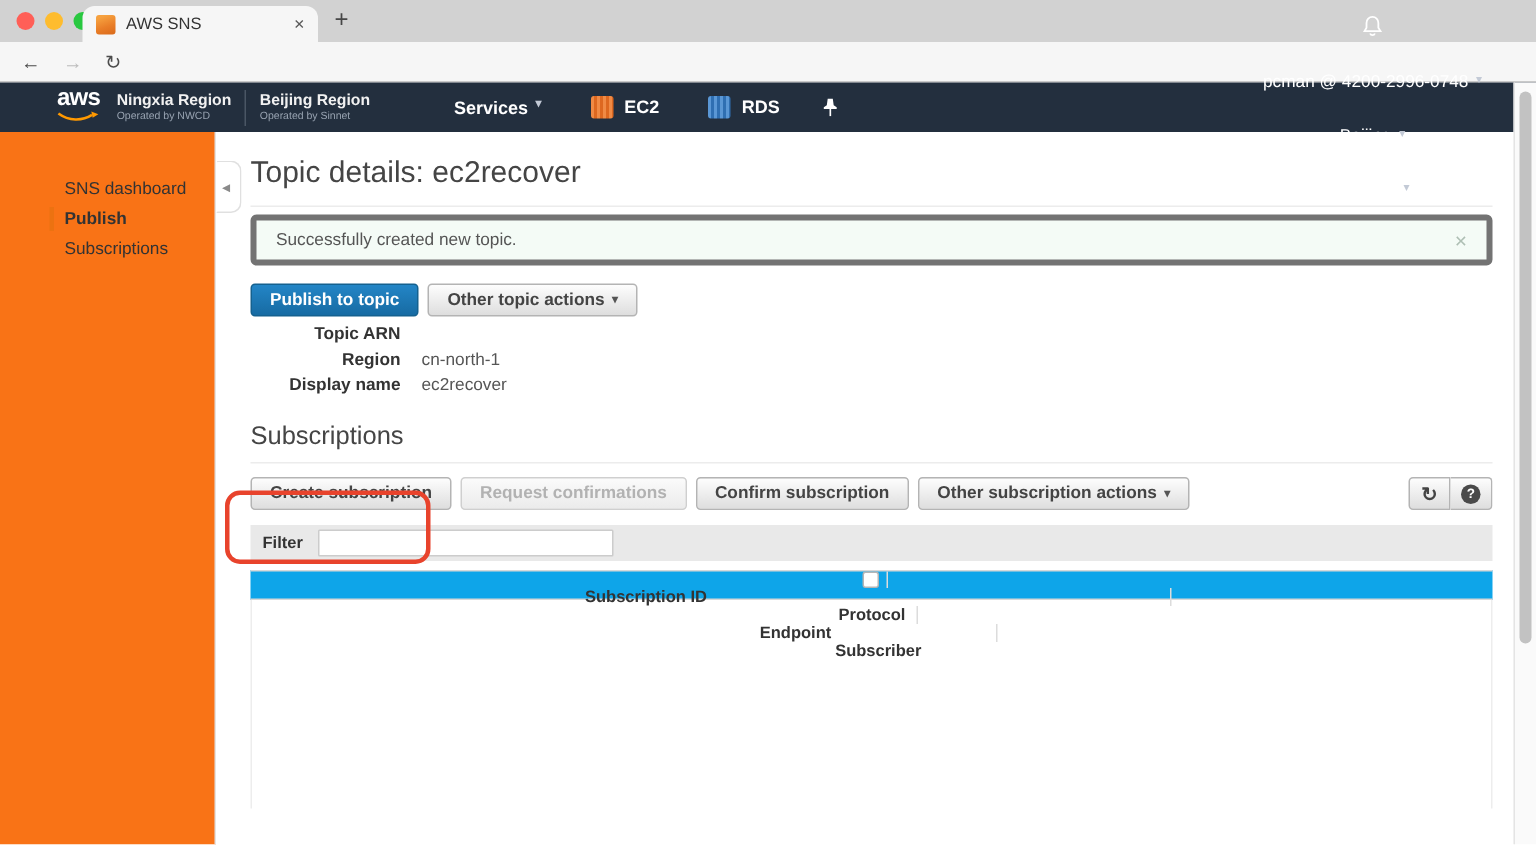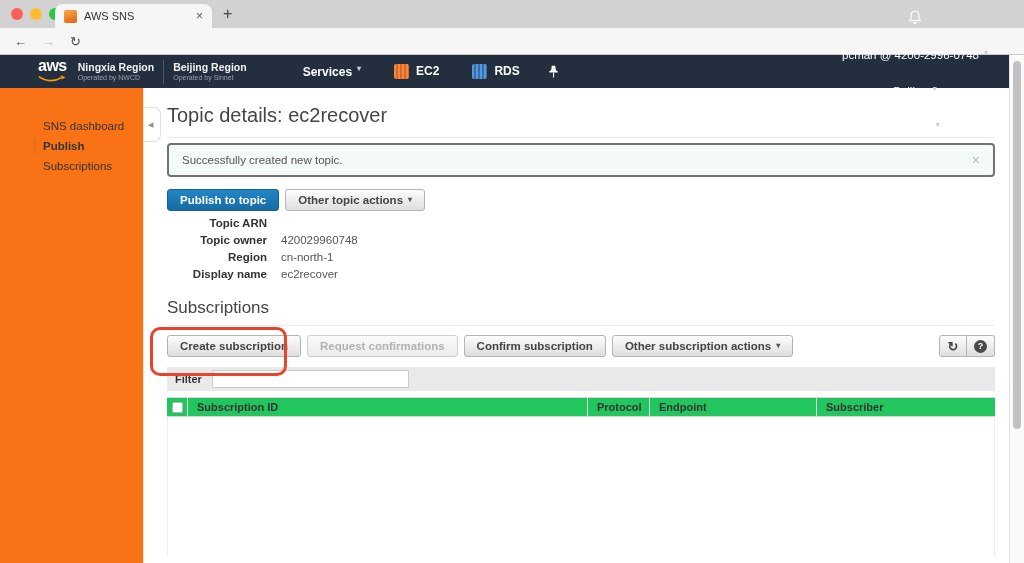--- a/index.html
+++ b/index.html
@@ -57,21 +57,21 @@
                font-size:11.5px; color:#333; cursor:default; }
   .side-item.active { border-left-color:#ec7211; font-weight:bold; }
   .collapse-tab { position:absolute; top:107px; left:144px; width:17px; height:35px; background:#fff;
                   border:1px solid #e0e0e0; border-left:1px solid #fff; border-radius:0 7px 7px 0;
                   display:flex; align-items:center; padding-left:3px; font-size:7px; color:#8a8a8a; }
 
   
   .main { position:absolute; left:167px; top:88px; width:828px; }
   .page-title { margin-top:16px; font-size:20px; font-weight:400; color:#454545;
                 padding-bottom:10px; border-bottom:1px solid #ececec; }
-  .alert { margin-top:5px; height:34px; border:2px solid #737373; background:#f4fbf6; border-radius:4px;
+  .alert { margin-top:5px; height:34px; border:4px solid #737373; background:#f4fbf6; border-radius:4px;
            display:flex; align-items:center; padding:0 13px; font-size:11.5px; color:#555; }
   .alert-close { margin-left:auto; color:#aebfb4; font-size:14px; }
   .action-row { margin-top:12px; display:flex; gap:6px; }
   .btn { height:22px; font-size:11.5px; font-weight:bold; border-radius:3px; padding:0 12px;
          display:inline-flex; align-items:center; font-family:"Liberation Sans", sans-serif; }
   .btn-primary { background:linear-gradient(#2385c6,#176ba3); color:#fff; border:1px solid #15618f; }
   .btn-default { background:linear-gradient(#fdfdfd,#dedede); border:1px solid #b4b4b4; color:#444; }
   .btn-default .caret { color:#555; }
   .btn-disabled { background:linear-gradient(#fbfbfb,#ebebeb); border:1px solid #cfcfcf; color:#b2b2b2; }
   .details { margin-top:6px; font-size:11.5px; }
@@ -88,22 +88,22 @@
   .icon-btn.first { border-radius:3px 0 0 3px; }
   .icon-btn.last { border-radius:0 3px 3px 0; border-left:none; }
   .help-circle { width:13px; height:13px; border-radius:50%; background:#4a4a4a; color:#fff;
                  font-size:9px; font-weight:bold; display:flex; align-items:center; justify-content:center; }
   .filter-bar { margin-top:10px; background:#e9e9e9; height:24px; display:flex; align-items:center;
                 padding:0 8px; gap:10px; }
   .filter-label { font-size:11px; font-weight:bold; color:#333; }
   .filter-input { width:197px; height:18px; border:1px solid #ccc; border-radius:1px; background:#fff;
                   font-size:11px; padding:0 5px; font-family:"Liberation Sans", sans-serif; }
   .table { margin-top:6px; }
-  .thead { display:flex; background:#22c55e; border-top:1px solid #d8d8d8; border-bottom:1px solid #d8d8d8;
-           height:20px; align-items:center; font-size:11px; font-weight:bold; color:#333; }
+  .thead { display:flex; background:#0ea5e9; border-top:1px solid #d8d8d8; border-bottom:1px solid #d8d8d8;
+           height:20px; align-items:center; font-size:11px; font-weight:bold; color:#333;flex-direction:column; }
   .th { border-right:1px solid #dcdcdc; height:100%; display:flex; align-items:center; padding-left:9px; }
   .th.col-check { width:21px; justify-content:center; padding-left:0; }
   .th.col-id { width:400px; }
   .th.col-protocol { width:62px; }
   .th.col-endpoint { width:167px; }
   .th.col-subscriber { flex:1; border-right:none; }
   .checkbox { width:11px; height:11px; border:1px solid #b5b5b5; border-radius:2px; background:#fff; }
   .tbody { height:139px; border-left:1px solid #ededed; border-right:1px solid #ededed; background:#fff; }
 
   
@@ -236,24 +236,20 @@
       <span>Other topic actions</span>
         <span class="caret">▾</span>
     </button>
   </div>
 
   <div class="details">
     <div class="detail-row">
       <span class="detail-label">Topic ARN</span>
     </div>
     <div class="detail-row">
-      <span class="detail-label">Topic owner</span>
-      <span class="detail-value">420029960748</span>
-    </div>
-    <div class="detail-row">
       <span class="detail-label">Region</span>
       <span class="detail-value">cn-north-1</span>
     </div>
     <div class="detail-row">
       <span class="detail-label">Display name</span>
       <span class="detail-value">ec2recover</span>
     </div>
   </div>
 
   <h2 class="subs-title">Subscriptions</h2>

